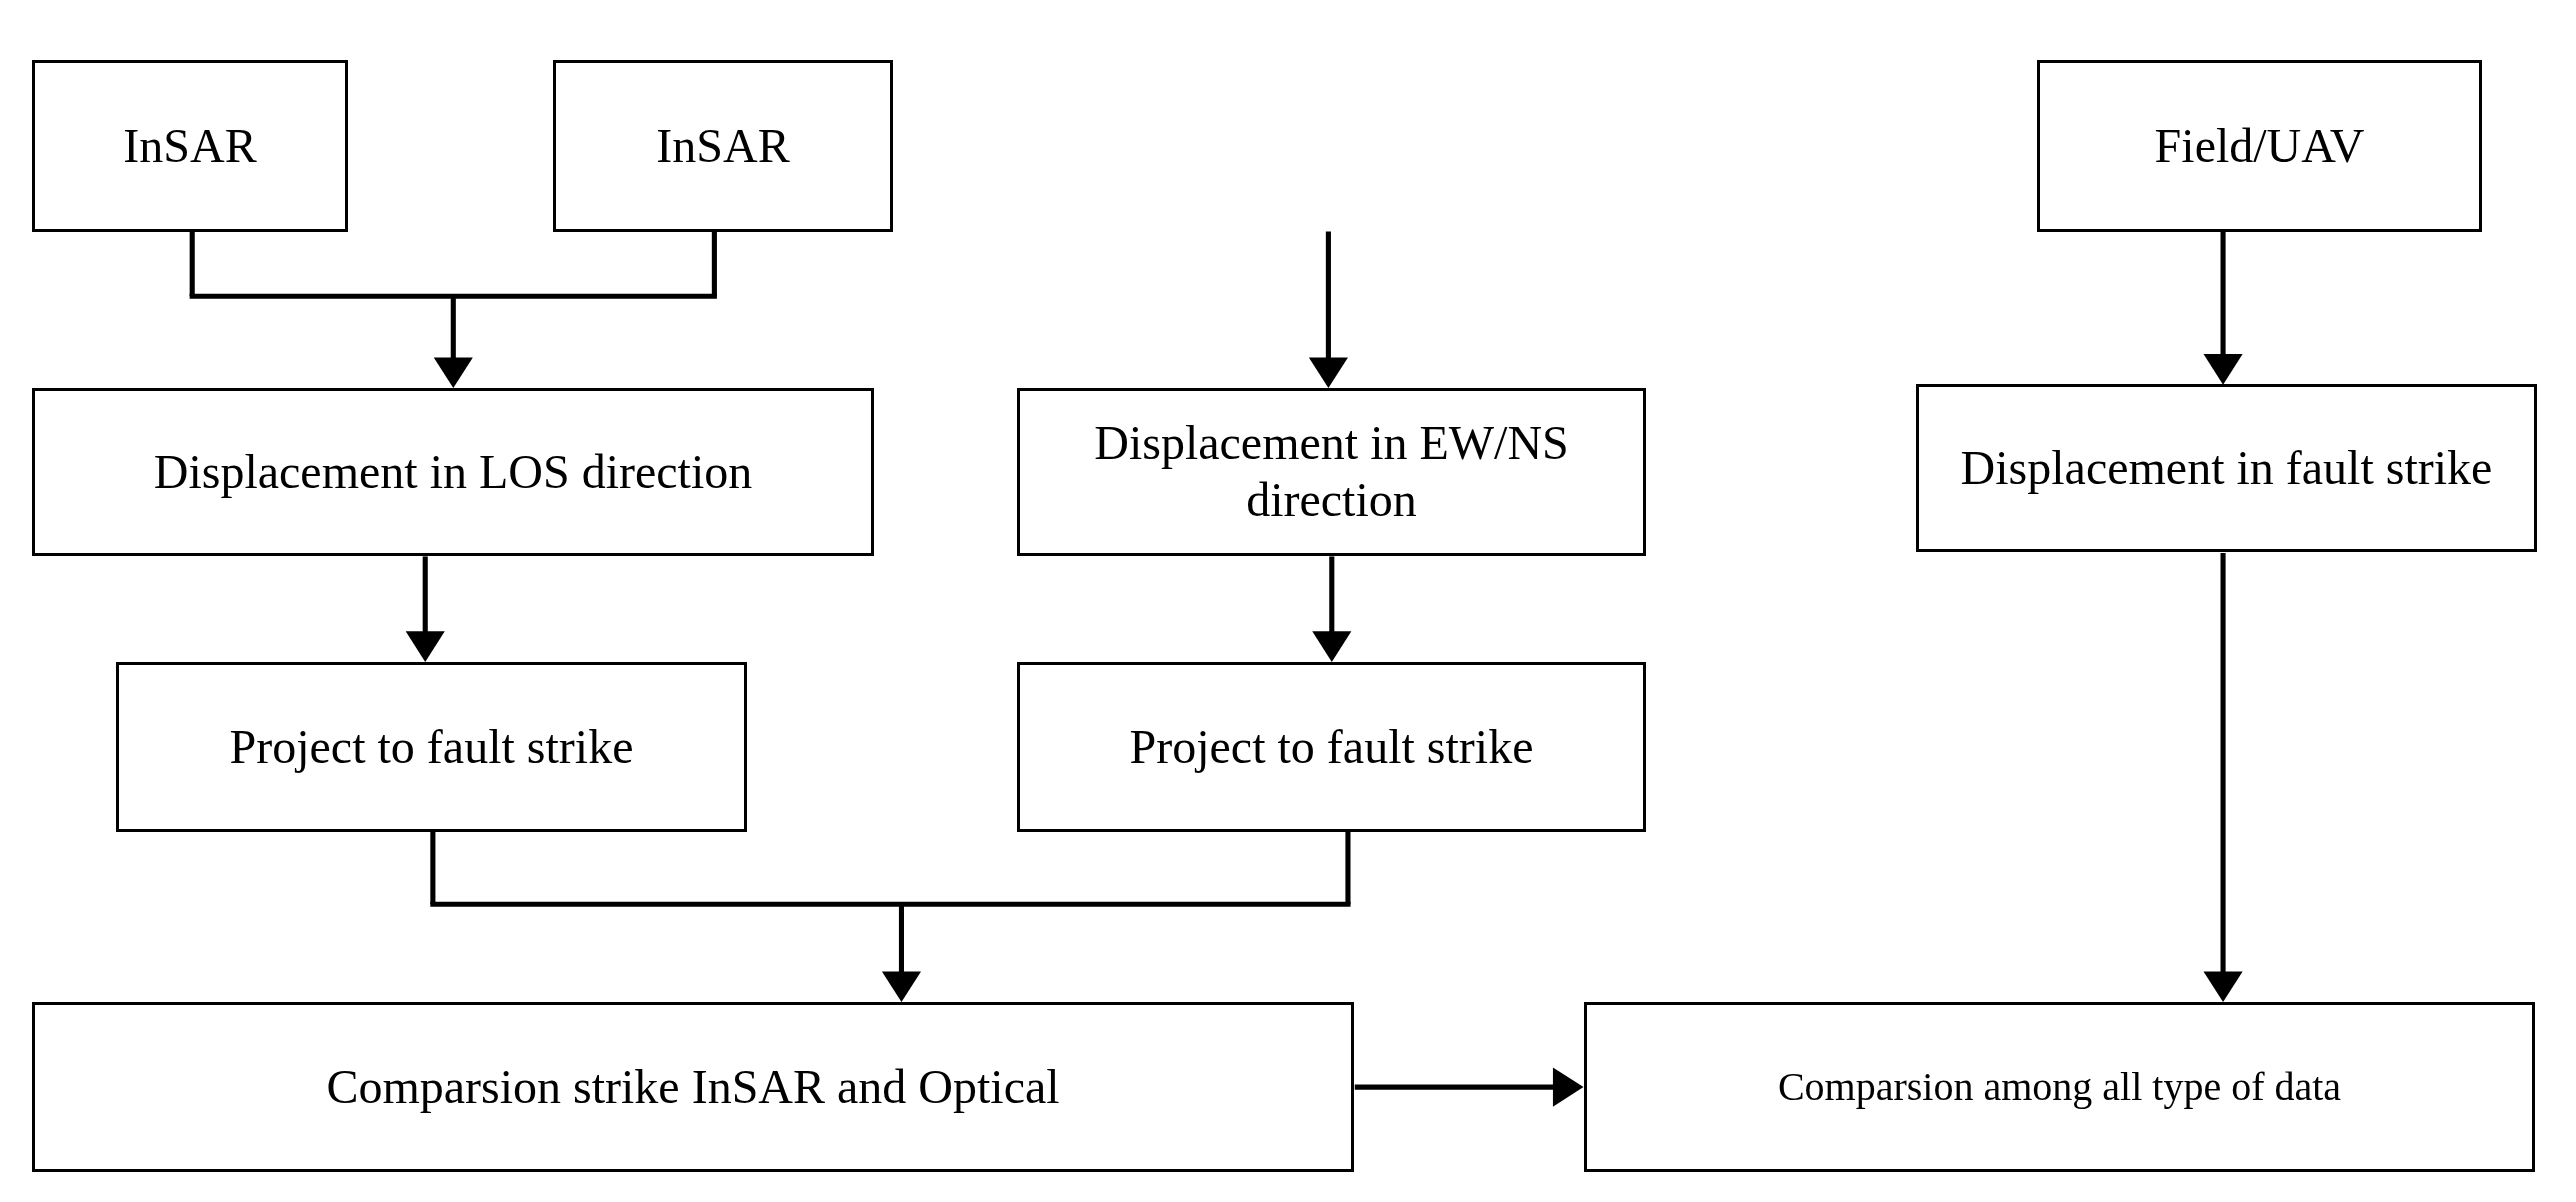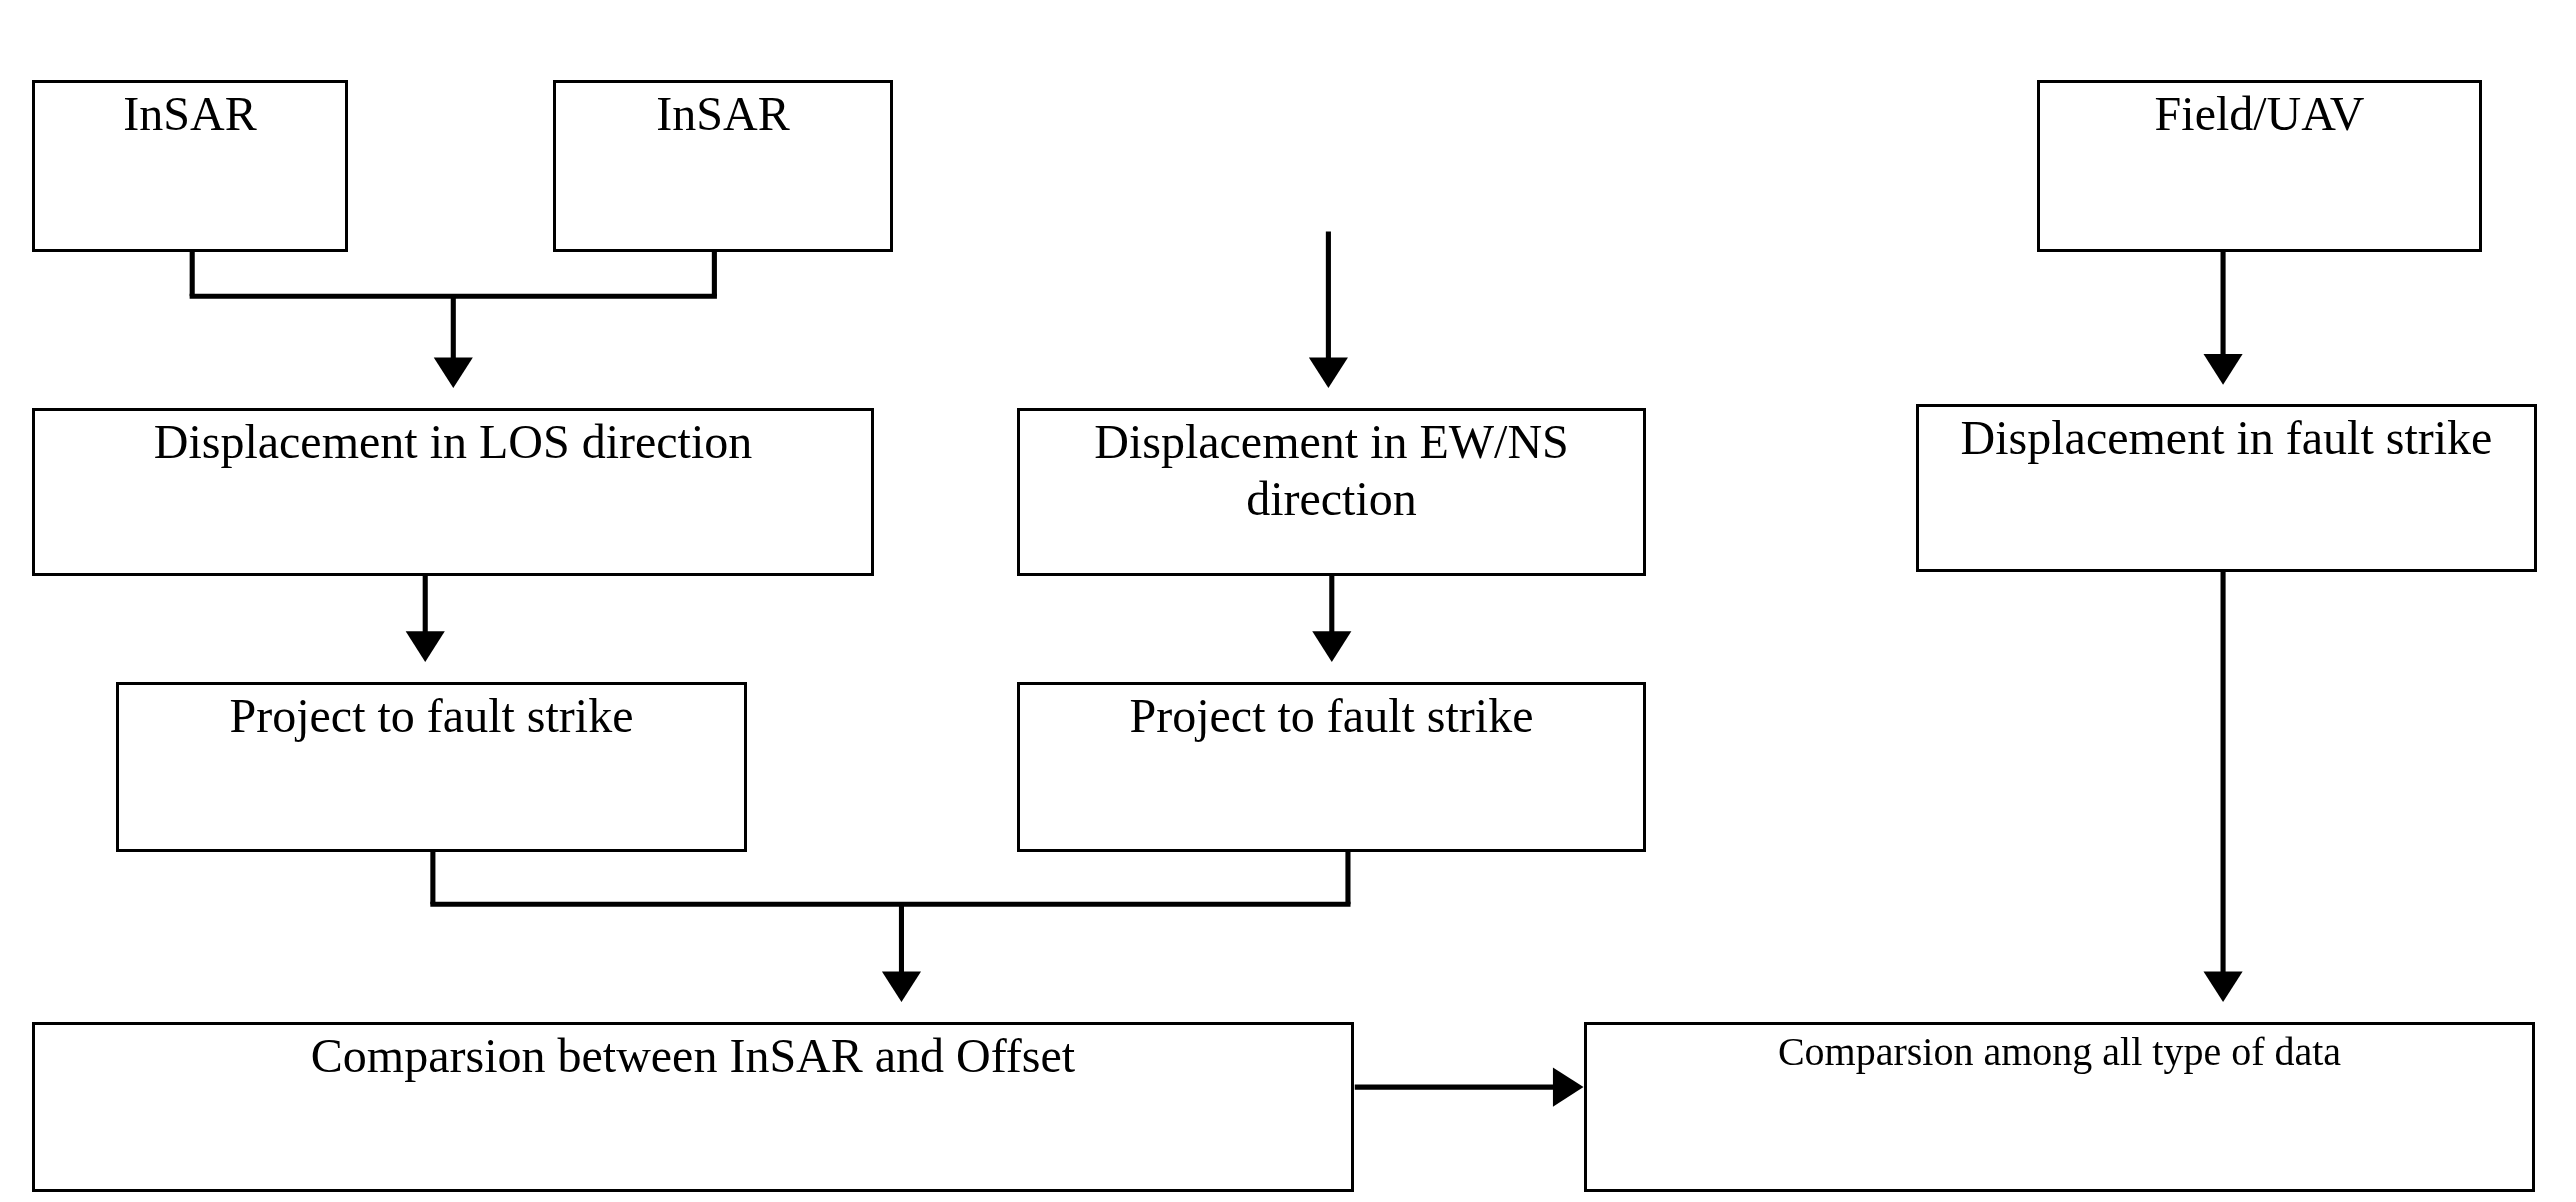--- a/index.html
+++ b/index.html
@@ -14,26 +14,26 @@
     background: #ffffff;
     overflow: hidden;
     font-family: "Liberation Serif", "DejaVu Serif", serif;
   }
   .node {
     position: absolute;
     box-sizing: border-box;
     border: 3.4px solid #000000;
     background: #ffffff;
     display: flex;
+    align-items: center;
     justify-content: center;
     text-align: center;
     color: #000000;
     line-height: 1.18;
     padding: 3.4px 8.5px;
-    margin-top: 20px;
   }
   .node .label {
     display: block;
     width: 100%;
   }
   
   #node-insar      { left: 32px;   top: 60px;   width: 316px;  height: 172px; font-size: 48px; }
   #node-offset     { left: 553px;  top: 60px;   width: 340px;  height: 172px; font-size: 48px; }
   #node-optical    { left: 1127px; top: 60px;   width: 404px;  height: 172px; font-size: 48px; }
   #node-field-uav  { left: 2037px; top: 60px;   width: 445px;  height: 172px; font-size: 48px; }
@@ -152,21 +152,21 @@
 
   <div class="node" id="node-proj-left">
     <span class="label">Project to fault strike</span>
   </div>
 
   <div class="node" id="node-proj-mid">
     <span class="label">Project to fault strike</span>
   </div>
 
   <div class="node" id="node-comp-two">
-    <span class="label">Comparsion between InSAR and Offset</span>
+    <span class="label">Comparsion strike InSAR and Optical</span>
   </div>
 
   <div class="node" id="node-comp-all">
     <span class="label">Comparsion among all type of data</span>
   </div>
 
 </div>
 
 
 </body></html>

